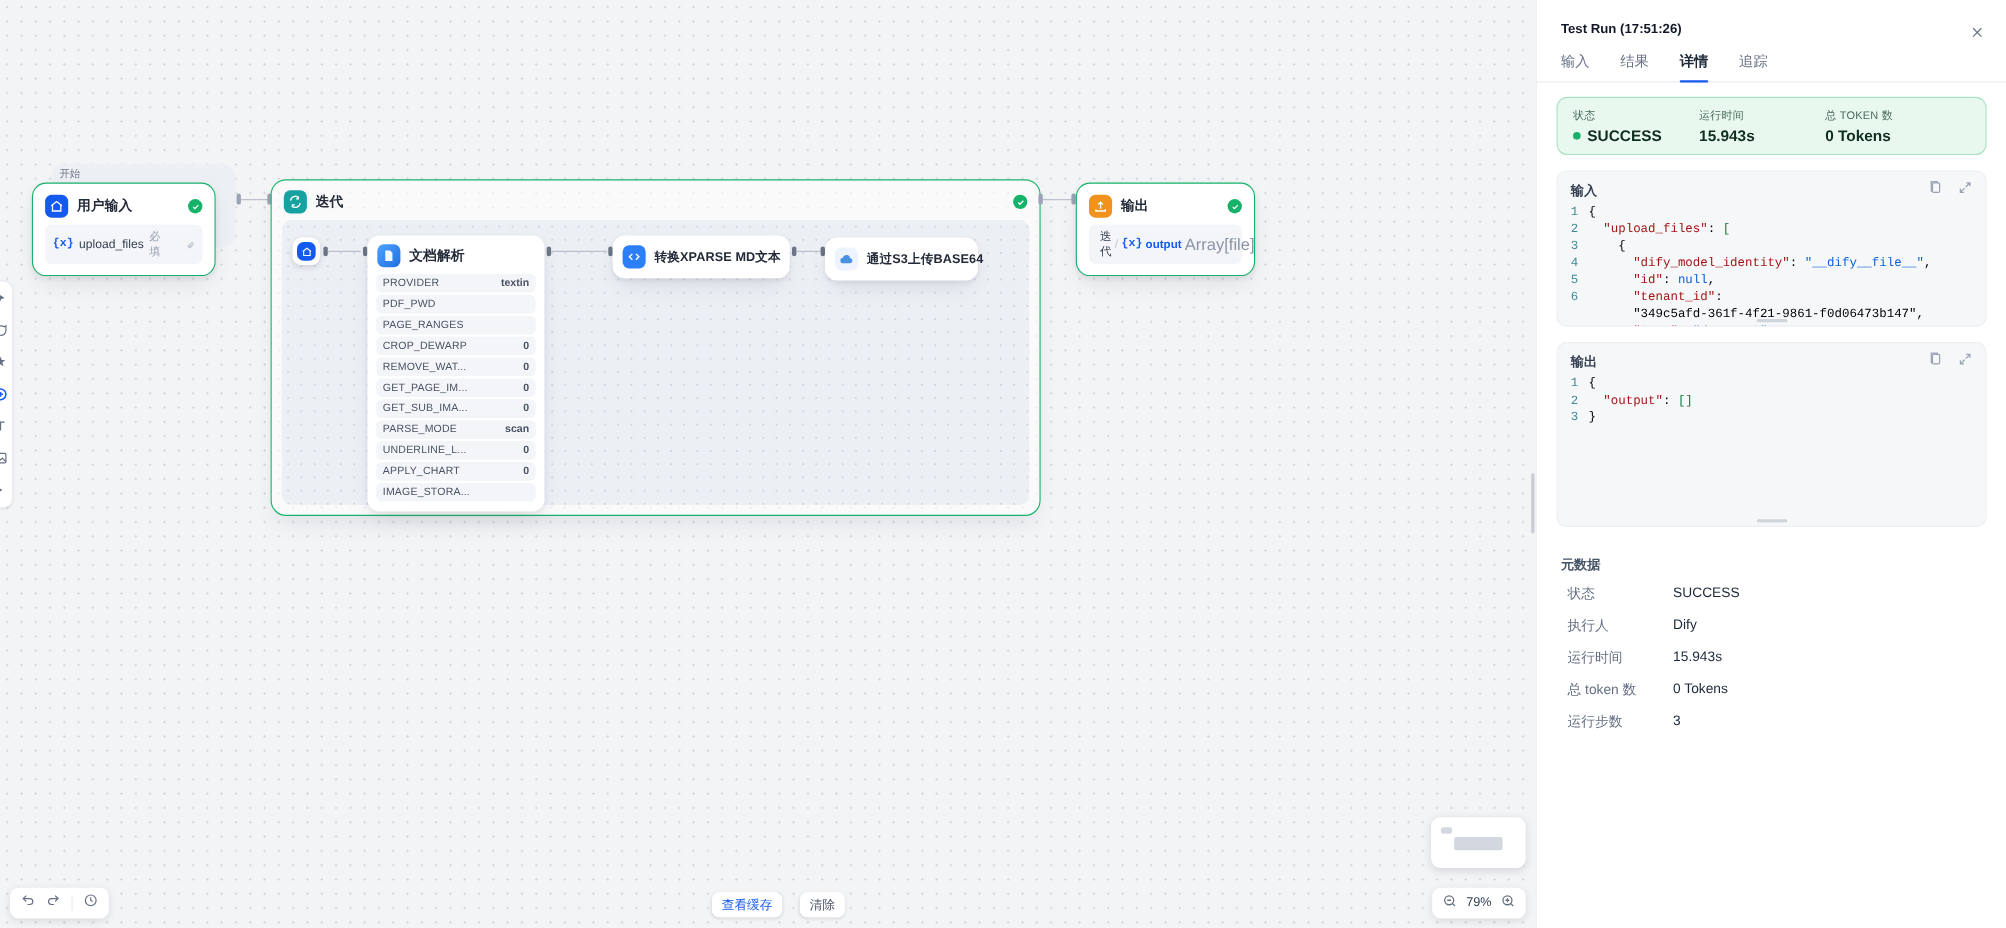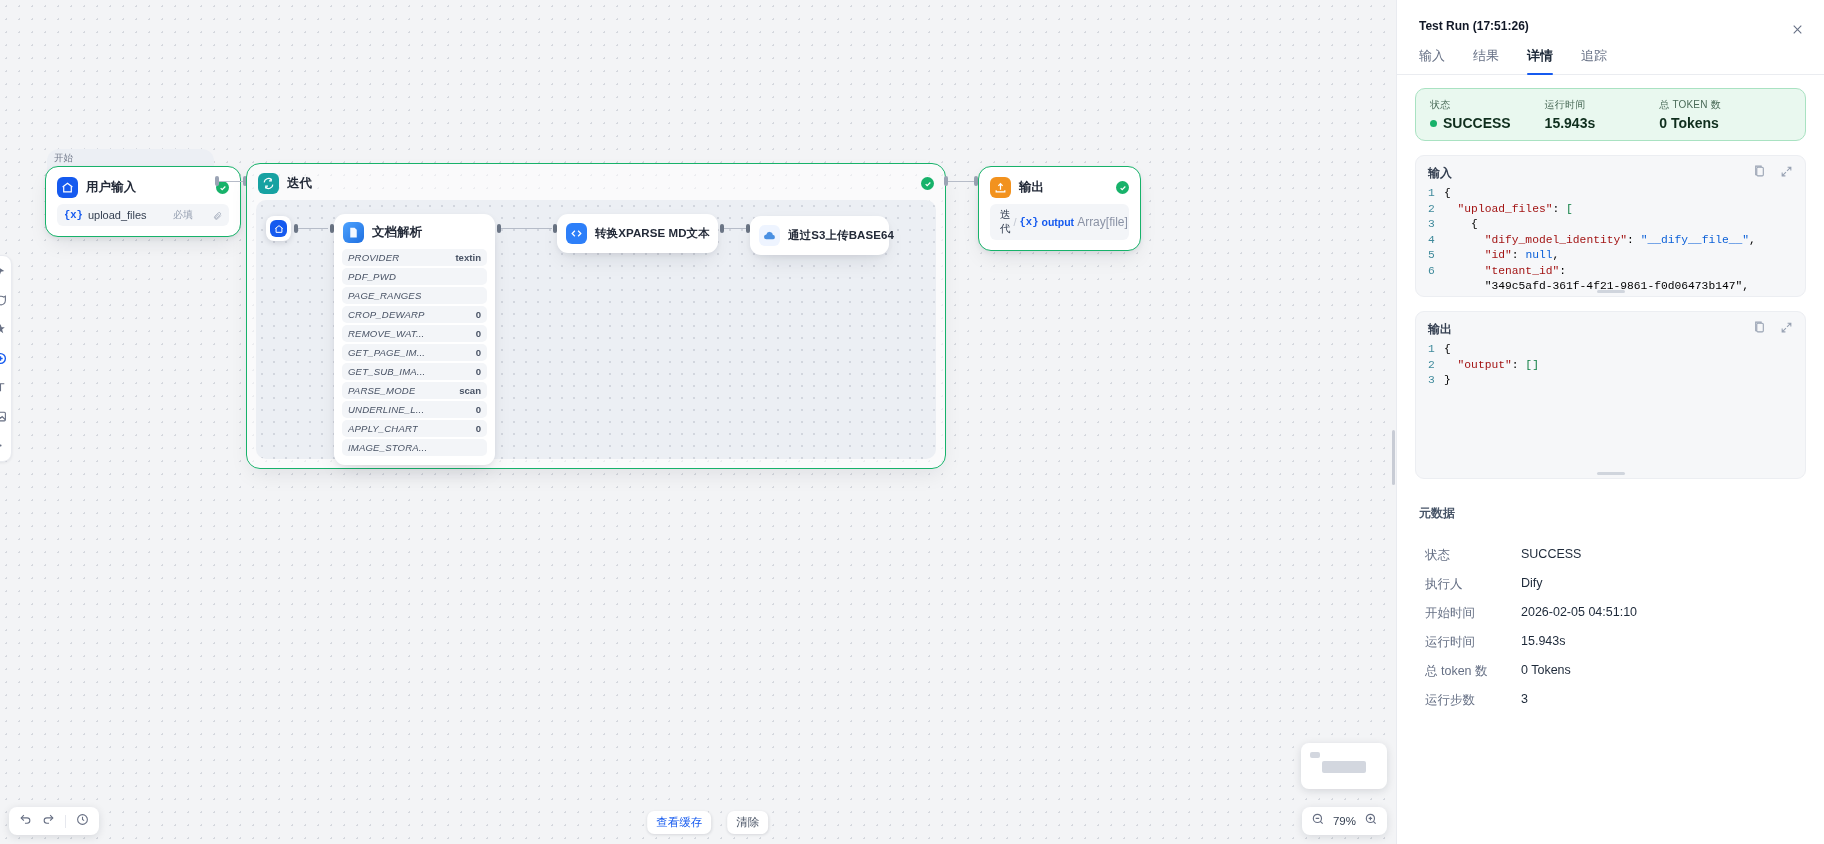--- a/index.html
+++ b/index.html
@@ -60,33 +60,33 @@
   .var-row {
     margin: 0 11px 10px 11px;
     background: #f3f5f8; border-radius: 6px;
     padding: 4px 7px;
     display: flex; align-items: center; gap: 5px;
     font-size: 11px; color: #354052;
   }
   .var-x { color: #155aef; font-weight: 700; font-size: 10.5px; font-family: "Liberation Mono", monospace; }
   .var-name { color: #354052; font-size: 11px; }
   .var-meta { margin-left: auto; font-size: 10px; color: #98a2b3; display:flex; align-items:center; gap:20px;}
-  .var-type { color: #8b93a6; font-size: 12px; }
+  .var-type { color: #8b93a6; font-size: 15px; }
 
   
   #start-group {
     position: absolute; left: 47px; top: 149px;
     width: 167px; height: 76px;
     background: #eceff4; border-radius: 12px;
   }
   #start-label {
     position: absolute; left: 54px; top: 152px;
     font-size: 9.5px; color: #737b8c; font-weight: 500;
   }
-  #node-start { left: 45px; top: 166px; width: 196px; }
+  #node-start { left: 29px; top: 166px; width: 167px; }
 
   
   #iter-box {
     position: absolute; left: 246px; top: 163px;
     width: 700px; height: 306px;
     background: rgba(255,255,255,.55);
     border: 1.3px solid #17b26a;
     border-radius: 14px;
     box-shadow: 0 9px 22px -6px rgba(16,24,40,.10);
   }
@@ -118,21 +118,21 @@
   #node-doc { left: 334px; top: 214px; width: 161px; border-radius: 11px; }
   #node-doc .node-head { padding: 8px 9px 4px 9px; }
   .param-list { padding: 2px 8px 9px 8px; display: flex; flex-direction: column; gap: 2px; }
   .param-row {
     background: #f3f5f8; border-radius: 5px;
     padding: 3px 6px;
     display: flex; align-items: center;
     font-size: 9.6px; color: #495365;
     height: 17px;
   }
-  .param-key { letter-spacing: .15px; white-space: nowrap; overflow: hidden; font-style: italic; }
+  .param-key { letter-spacing: .15px; white-space: nowrap; overflow: hidden; }
   .param-val { margin-left: auto; color: #495365; font-weight: bold; }
 
   #node-xparse { left: 557px; top: 214px; width: 161px; border-radius: 11px; }
   #node-s3 { left: 750px; top: 216px; width: 139px; border-radius: 11px; }
   #node-xparse .node-head, #node-s3 .node-head { padding: 9px; }
 
   #node-output { left: 978px; top: 166px; width: 163px; }
 
   
   .handle { position: absolute; width: 4px; height: 10px; border-radius: 2px; background: #9ba4b5; }
@@ -248,21 +248,21 @@
   .ct .n { color: #0b60d8; }
   .ct .br { color: #0a7d40; }
   .grip {
     position: absolute; left: 50%; transform: translateX(-50%); bottom: 3px;
     width: 28px; height: 3px; border-radius: 2px; background: #d0d5dd;
   }
   #input-card { height: 142px; }
   #output-card { height: 168px; }
 
   #meta-section { margin-top: 26px; }
-  #meta-title { font-size: 12px; font-weight: 700; color: #475467; margin-bottom: 19px; padding-left: 4px;}
+  #meta-title { font-size: 12px; font-weight: 700; color: #475467; margin-bottom: 4px; padding-left: 4px;}
   .meta-row { display: flex; padding: 6px 0 6px 10px; font-size: 12.5px; }
   .meta-k { width: 96px; color: #667085; flex: 0 0 96px; }
   .meta-v { color: #1d2939; }
 </style>
 </head>
 <body>
 
 <div id="app">
 
   <div id="canvas">
@@ -652,24 +652,20 @@
         <div id="meta-rows">
             <div class="meta-row">
               <div class="meta-k">状态</div>
               <div class="meta-v">SUCCESS</div>
             </div>
             <div class="meta-row">
               <div class="meta-k">执行人</div>
               <div class="meta-v">Dify</div>
             </div>
             <div class="meta-row">
-              <div class="meta-k">开始时间</div>
-              <div class="meta-v">2026-02-05 04:51:10</div>
-            </div>
-            <div class="meta-row">
               <div class="meta-k">运行时间</div>
               <div class="meta-v">15.943s</div>
             </div>
             <div class="meta-row">
               <div class="meta-k">总 token 数</div>
               <div class="meta-v">0 Tokens</div>
             </div>
             <div class="meta-row">
               <div class="meta-k">运行步数</div>
               <div class="meta-v">3</div>

